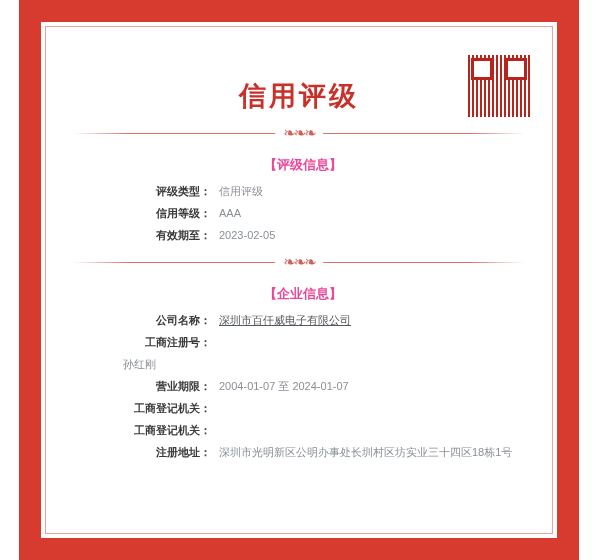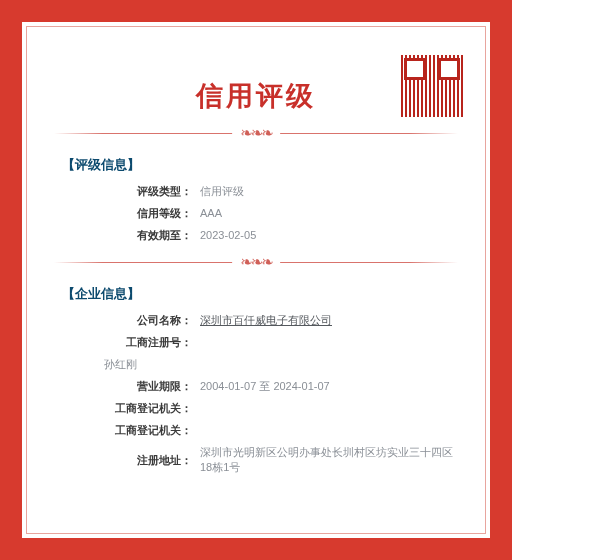--- a/index.html
+++ b/index.html
@@ -10,24 +10,25 @@
     width: 600px;
     height: 560px;
     background: #ffffff;
     font-family: "Liberation Sans", sans-serif;
     overflow: hidden;
   }
 
   
   .cert-page {
     position: relative;
-    width: 512px;
+    width: 560px;
     height: 560px;
     box-sizing: border-box;
     background: #ffffff;
+    margin-left: 19px;
   }
 
   .border-frame {
     position: absolute;
     inset: 0;
     box-sizing: border-box;
     border: 22px solid #d73a2e;
     
     background-image:
       repeating-linear-gradient(45deg,
@@ -122,24 +123,25 @@
     transform: translateX(-50%);
     font-size: 15px;
     color: #d06058;
     background: #fff;
     padding: 0 8px;
     line-height: 18px;
     letter-spacing: -2px;
   }
 
   .section-head {
-    color: #0c4a6e;
+    color: #ec4899;
     font-size: 13px;
     font-weight: bold;
     margin: 2px 0 10px 8px;
+    text-align: center;
   }
 
   .field {
     display: flex;
     align-items: center;
     margin: 0 0 7px 0;
     font-size: 11px;
     line-height: 15px;
   }
   .field .label {

